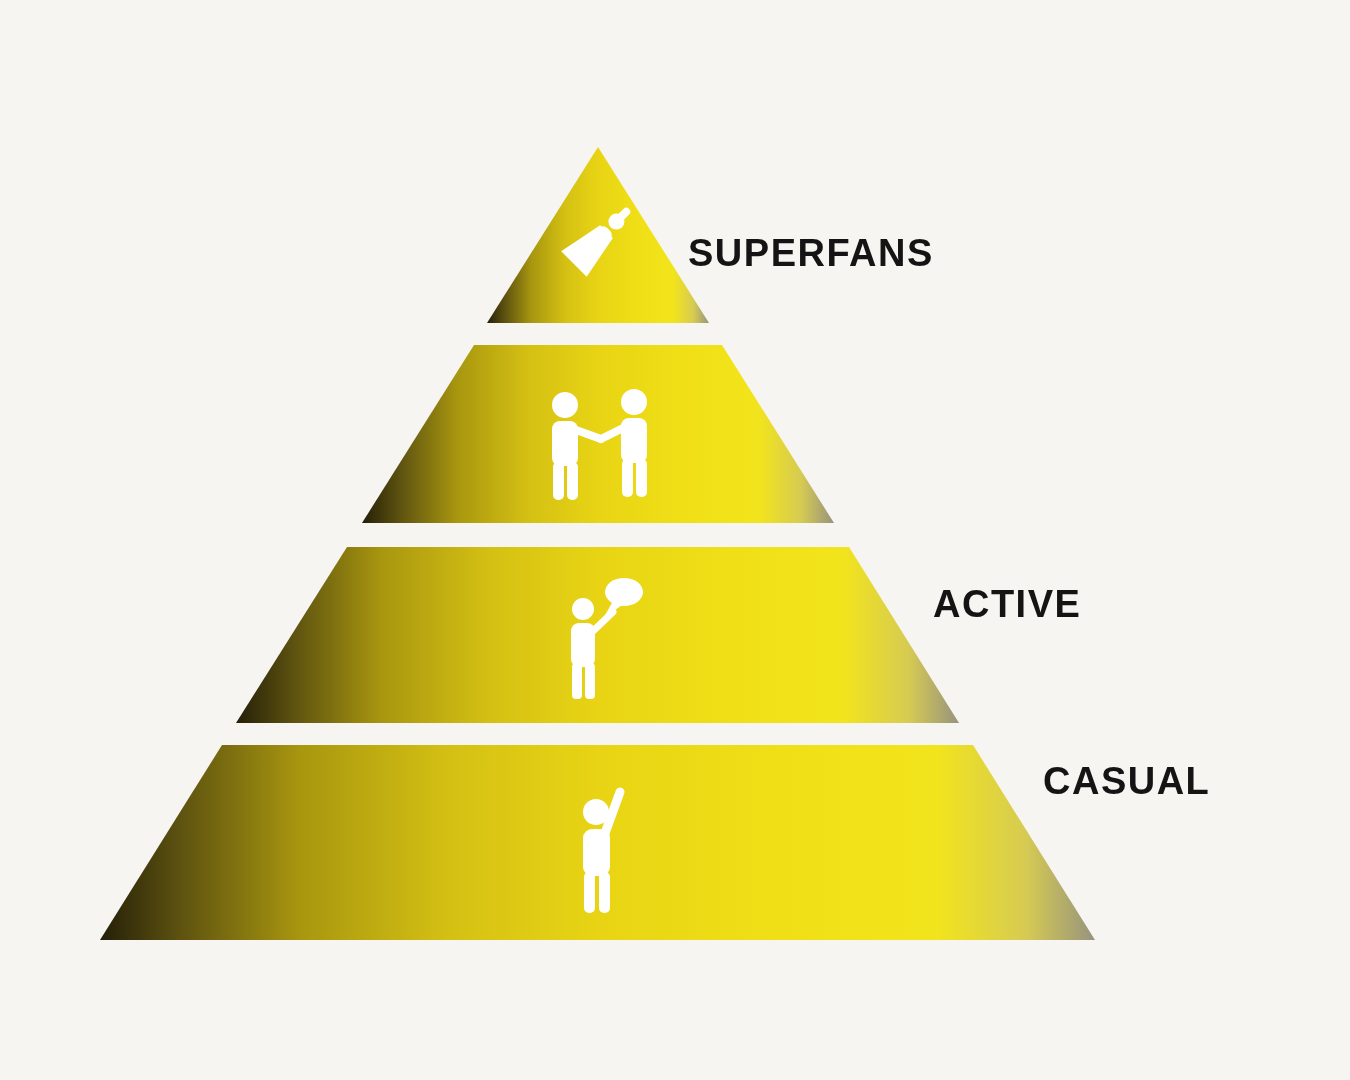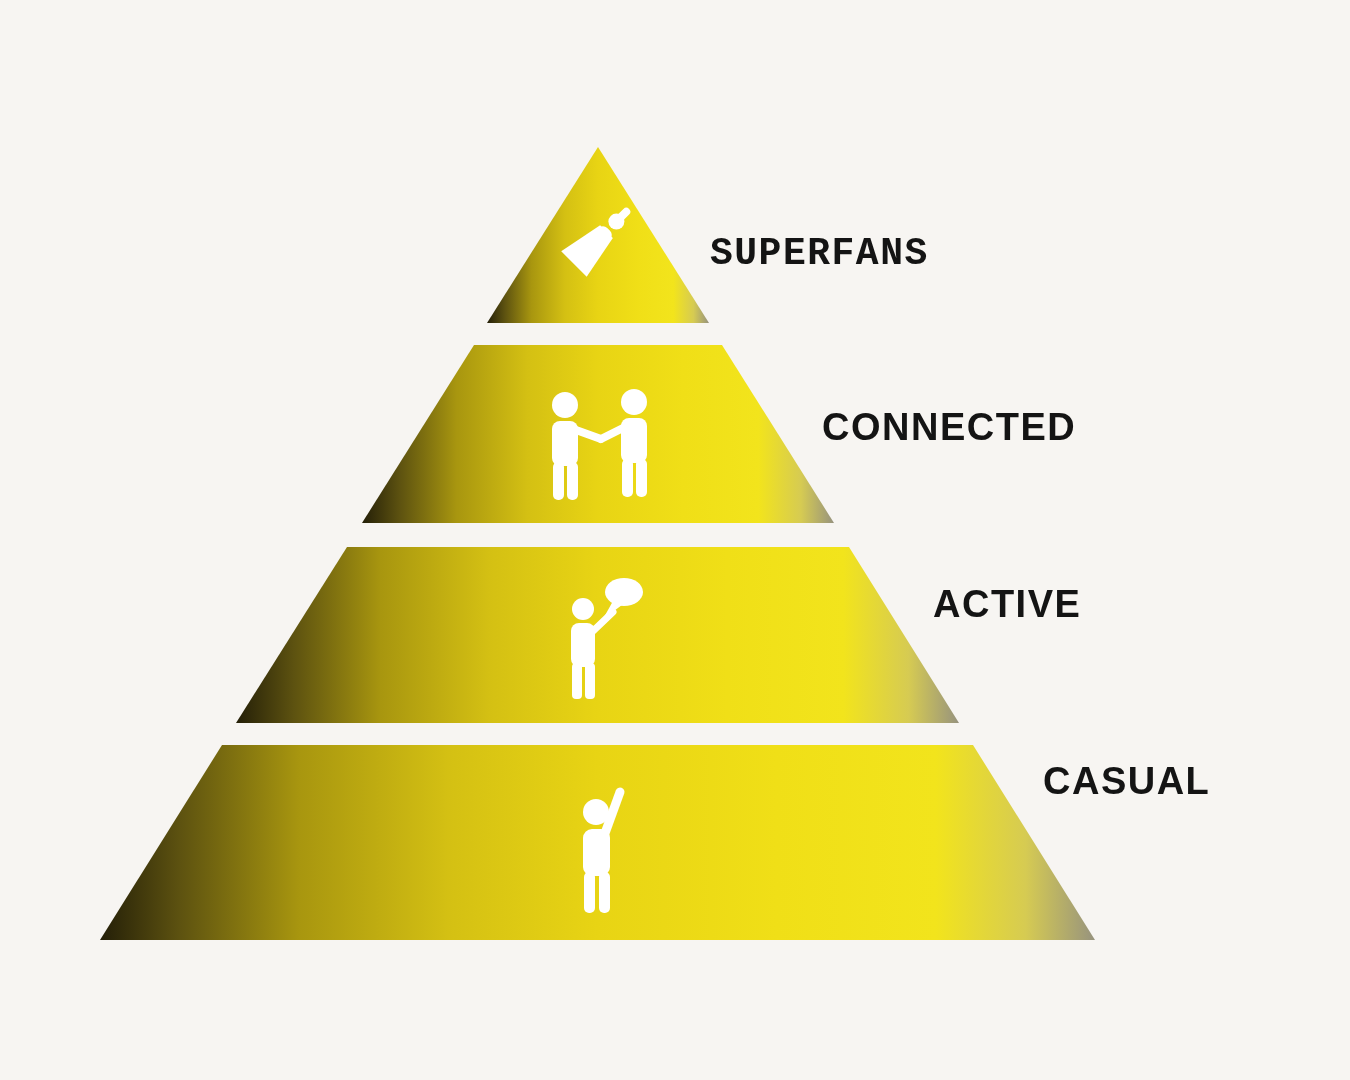--- a/index.html
+++ b/index.html
@@ -25,21 +25,21 @@
   }
   .tier-label {
     position: absolute;
     font-size: 38px;
     font-weight: 800;
     letter-spacing: 1.5px;
     color: #141414;
     white-space: nowrap;
     text-transform: uppercase;
   }
-  .label-superfans { left: 710px; top: 232px; font-family: Liberation Mono, monospace; }
+  .label-superfans { left: 688px; top: 232px; }
   .label-connected { left: 822px; top: 406px; }
   .label-active    { left: 933px; top: 583px; }
   .label-casual    { left: 1043px; top: 760px; }
 </style>
 </head>
 <body>
 
 <div class="diagram-stage">
 
   <svg class="pyramid-svg" width="1350" height="1080" viewBox="0 0 1350 1080">
@@ -98,17 +98,16 @@
     <g fill="#ffffff">
       <line x1="604" y1="836" x2="620" y2="792" stroke="#ffffff" stroke-width="9" stroke-linecap="round"></line>
       <circle cx="596" cy="812" r="13"></circle>
       <rect x="583" y="829" width="27" height="47" rx="9"></rect>
       <rect x="584" y="872" width="11" height="41" rx="5"></rect>
       <rect x="599" y="872" width="11" height="41" rx="5"></rect>
     </g>
   </svg>
 
   <div class="tier-label label-superfans">SUPERFANS</div>
-  <div class="tier-label label-connected">CONNECTED</div>
   <div class="tier-label label-casual">CASUAL</div>
   <div class="tier-label label-active">ACTIVE</div>
 
 </div>
 
 </body></html>

